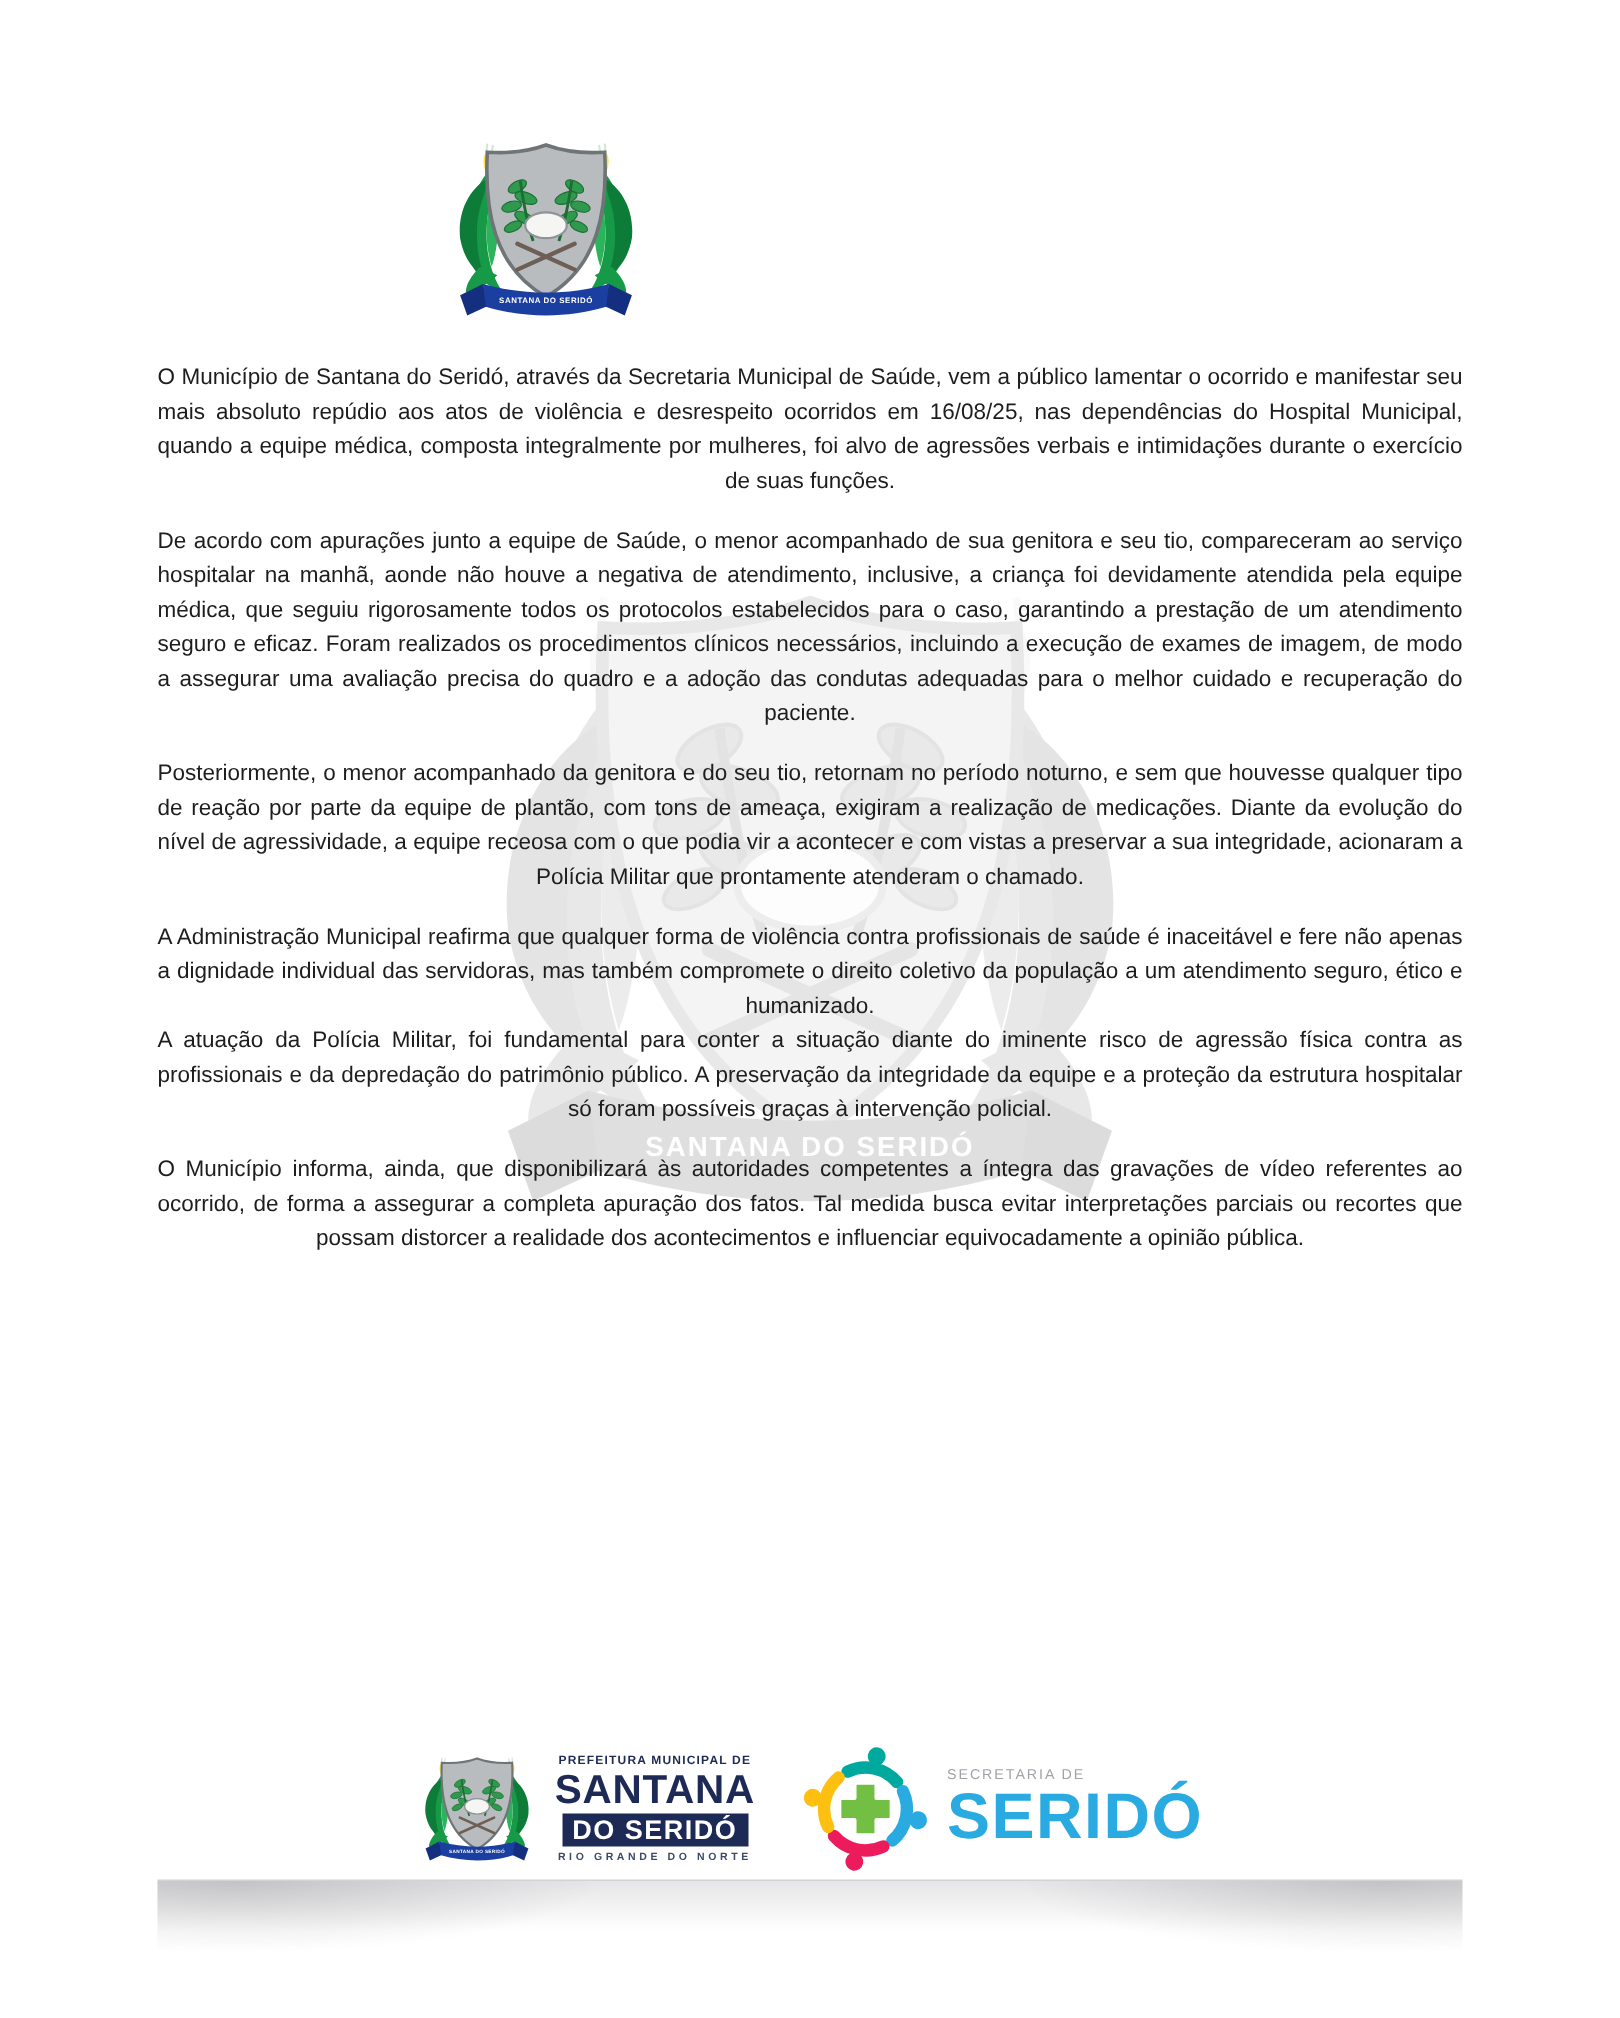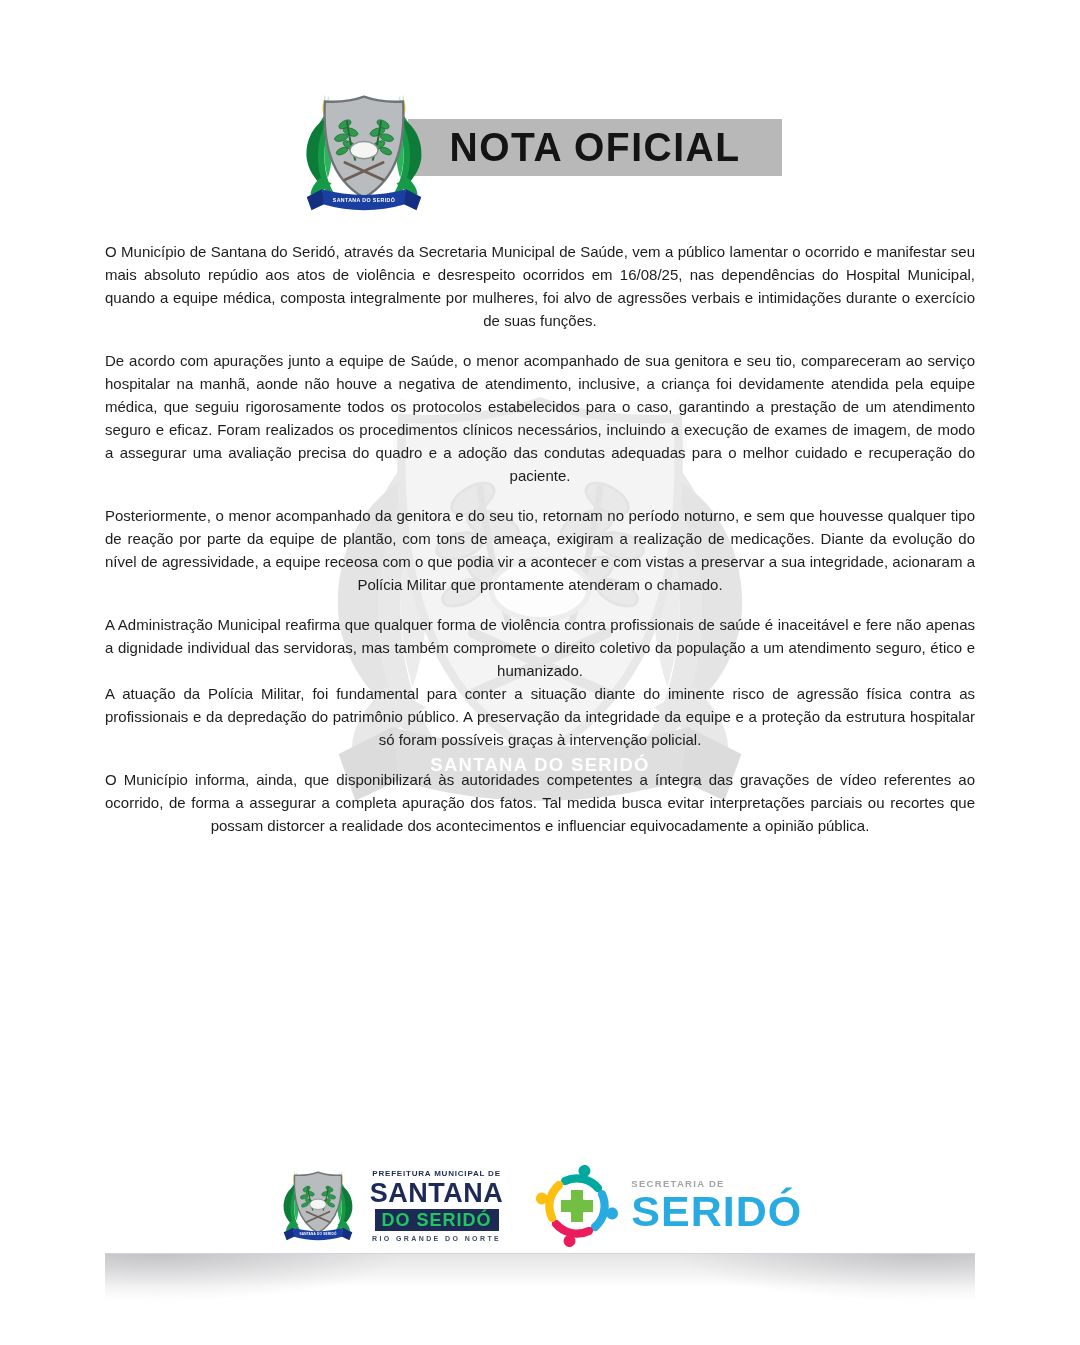--- a/index.html
+++ b/index.html
@@ -59,29 +59,29 @@
     position:absolute;left:0;top:1160px;width:1080px;
     display:flex;align-items:center;justify-content:center;gap:28px;
     z-index:2;
   }
   .muni-logo{display:flex;align-items:center;gap:12px;}
   .crest-footer{width:80px;height:76px;}
   .muni-text{display:flex;flex-direction:column;align-items:center;line-height:1;}
   .muni-line1{font-size:8px;font-weight:700;color:#1e2a56;letter-spacing:.8px;margin-bottom:2px;white-space:nowrap;}
   .muni-line2{font-size:27px;font-weight:700;color:#1e2a56;letter-spacing:.5px;white-space:nowrap;}
   .muni-line3{
-    font-size:18px;font-weight:800;color:#22c55e;background:#1e2a56;
+    font-size:18px;font-weight:800;color:#ffffff;background:#1e2a56;
     padding:2px 7px;letter-spacing:1px;margin-top:2px;white-space:nowrap;
   }
   .muni-line4{font-size:7px;font-weight:700;color:#3c4a66;letter-spacing:2.4px;margin-top:4px;white-space:nowrap;}
 
   .health-logo{display:flex;align-items:center;gap:8px;}
   .health-icon{width:92px;height:92px;}
   .health-text{display:flex;flex-direction:column;line-height:1;}
-  .health-line1{font-size:9.5px;font-weight:700;color:#a0a4a8;letter-spacing:1.3px;margin-bottom:1px;white-space:nowrap;}
+  .health-line1{font-size:9.5px;font-weight:400;color:#a0a4a8;letter-spacing:1.3px;margin-bottom:1px;white-space:nowrap;}
   .health-line2{font-size:43px;font-weight:800;color:#29abe2;letter-spacing:1px;white-space:nowrap;}
 
   
   .page-shadow{
     position:absolute;left:105px;right:105px;top:1253px;height:52px;
     border-top:1px solid rgba(110,110,118,.30);
     background:
       radial-gradient(40% 130% at 6% 0%, rgba(95,95,102,.26), rgba(255,255,255,0) 70%),
       radial-gradient(40% 130% at 94% 0%, rgba(95,95,102,.26), rgba(255,255,255,0) 70%),
       linear-gradient(to bottom, rgba(125,125,132,.20), rgba(255,255,255,0) 65%);
@@ -143,23 +143,20 @@
         <circle cx="89" cy="50" r="6.5" fill="#29abe2"></circle>
         <path d="M68.3,73.8 A30,30 0 0 1 31.7,73.8" stroke="#ec1c5c" stroke-width="9" fill="none" stroke-linecap="round"></path>
         <circle cx="50" cy="89" r="6.5" fill="#ec1c5c"></circle>
         <path d="M26.2,68.3 A30,30 0 0 1 26.2,31.7" stroke="#fdc010" stroke-width="9" fill="none" stroke-linecap="round"></path>
         <circle cx="11" cy="50" r="6.5" fill="#fdc010"></circle>
       </g>
       <path d="M42,31 h16 v11 h11 v16 h-11 v11 h-16 v-11 h-11 v-16 h11 Z" fill="#72bf44" stroke="#ffffff" stroke-width="3" stroke-linejoin="round"></path>
     </symbol>
   </svg>
 
-  <div class="title-banner">
-    <span>NOTA OFICIAL</span>
-  </div>
   <svg class="crest-header" viewBox="0 0 140 132">
     <use href="#crest"></use>
   </svg>
 
   <svg class="watermark" viewBox="0 0 140 132">
     <use href="#crest"></use>
   </svg>
 
   <main class="body-text">
     <p>O Município de Santana do Seridó, através da Secretaria Municipal de Saúde, vem a público lamentar o ocorrido e manifestar seu mais absoluto repúdio aos atos de violência e desrespeito ocorridos em 16/08/25, nas dependências do Hospital Municipal, quando a equipe médica, composta integralmente por mulheres, foi alvo de agressões verbais e intimidações durante o exercício de suas funções.</p>

